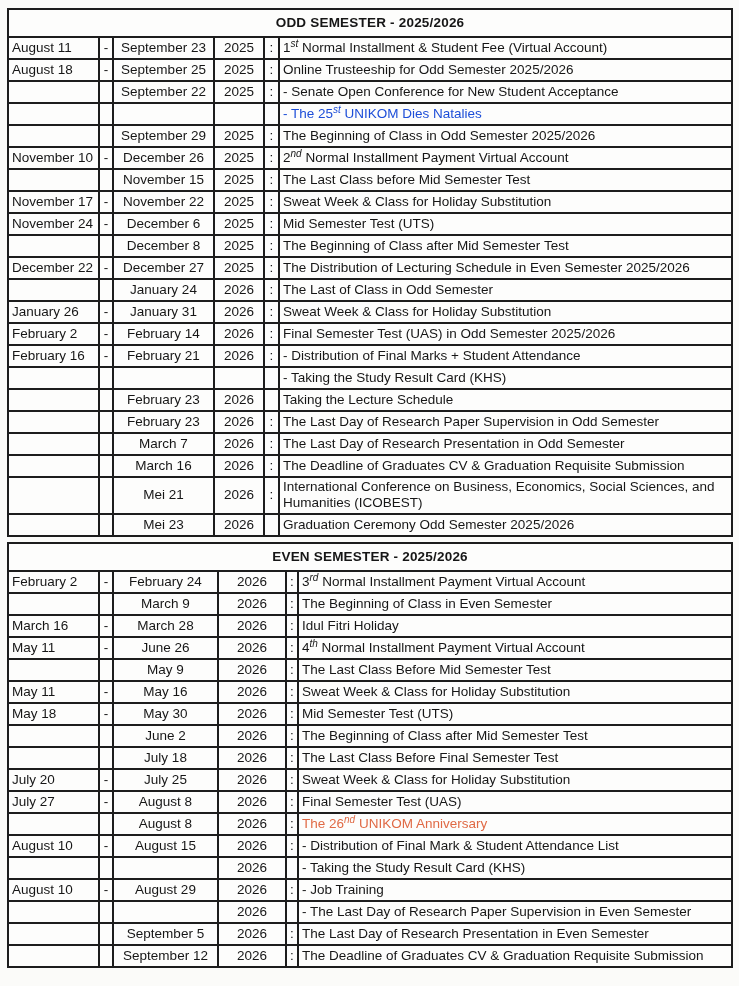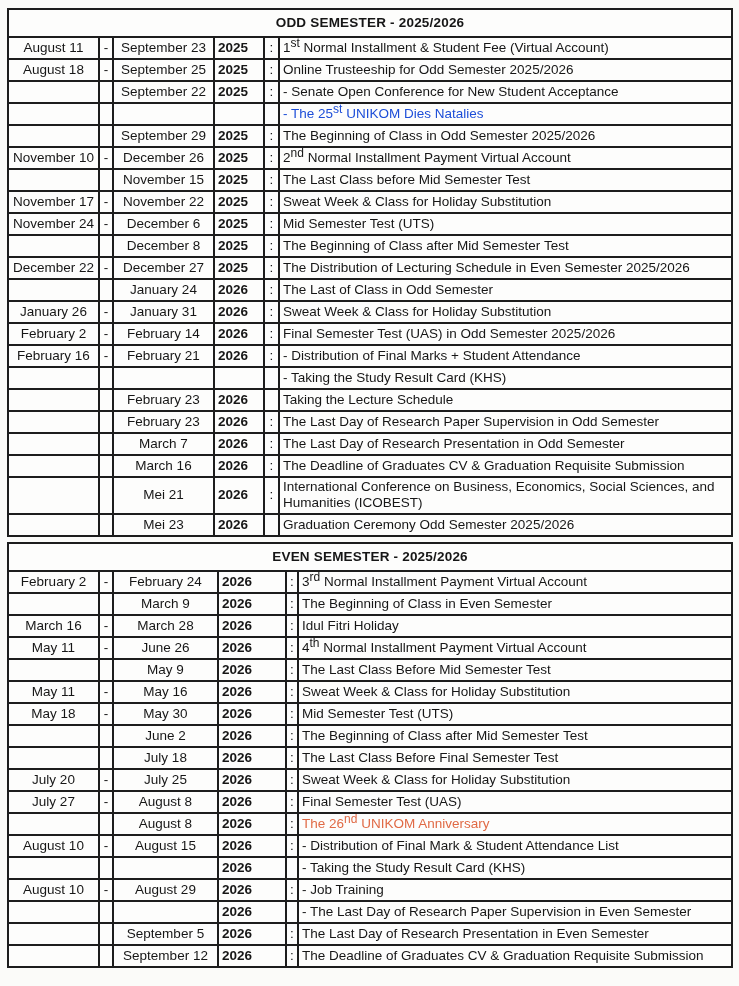--- a/index.html
+++ b/index.html
@@ -29,30 +29,31 @@
   }
   th.title-cell{
     font-size:18px;
     font-weight:bold;
     text-align:center;
     height:24px;
     letter-spacing:.2px;
     padding:2px 0;
     margin-top:36px;
   }
-  td.td-start{text-align:center;white-space:nowrap;padding-right:4px;height:18px;margin-top:31px;}
+  td.td-start{text-align:left;white-space:nowrap;padding-right:4px;height:18px;margin-top:31px;}
   td.td-dash{text-align:center;padding:1px 0;}
   td.td-end{text-align:center;white-space:nowrap;padding-left:5px;}
-  td.td-year{text-align:left;white-space:nowrap;font-weight:bold;}
+  td.td-year{text-align:center;white-space:nowrap;}
   td.td-colon{text-align:center;padding:1px 0;}
   td.td-desc{text-align:left;padding-left:5px;white-space:normal;}
   td.td-desc sup{
-    font-size:12px;
+    font-size:10px;
     line-height:0;
     vertical-align:super;
+    font-style:italic;
   }
   table.cal + table.cal{margin-top:5px;}
   
   .odd .c1{width:91px;} .odd .c2{width:14px;} .odd .c3{width:101px;}
   .odd .c4{width:50px;} .odd .c5{width:15px;} .odd .c6{width:453px;}
   
   .even .c1{width:91px;} .even .c2{width:14px;} .even .c3{width:105px;}
   .even .c4{width:68px;} .even .c5{width:12px;} .even .c6{width:434px;}
 </style>
 </head>

